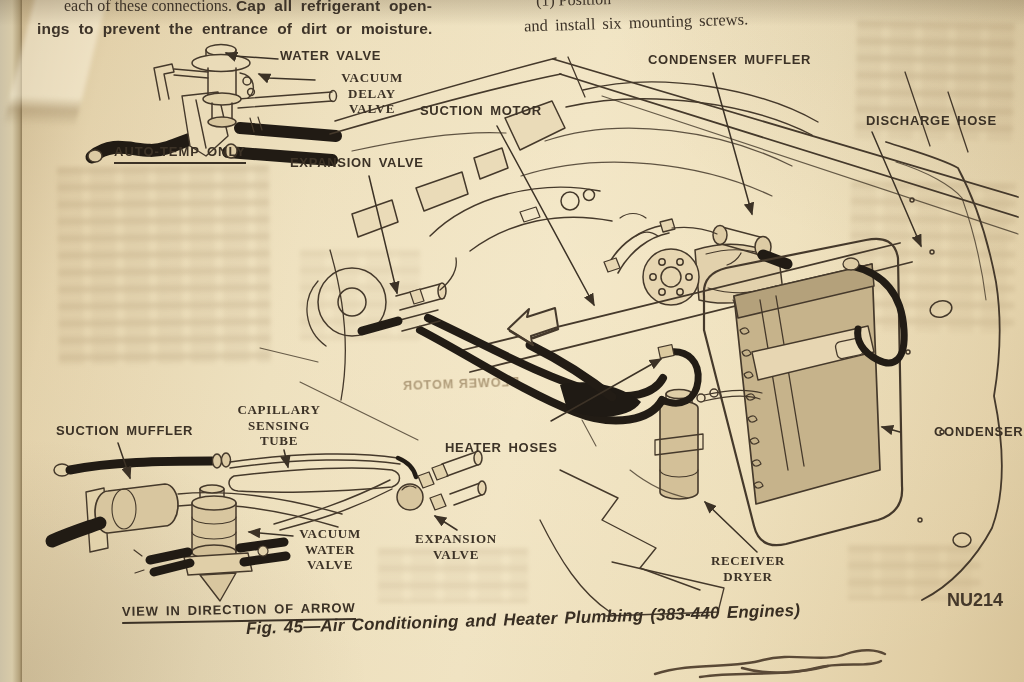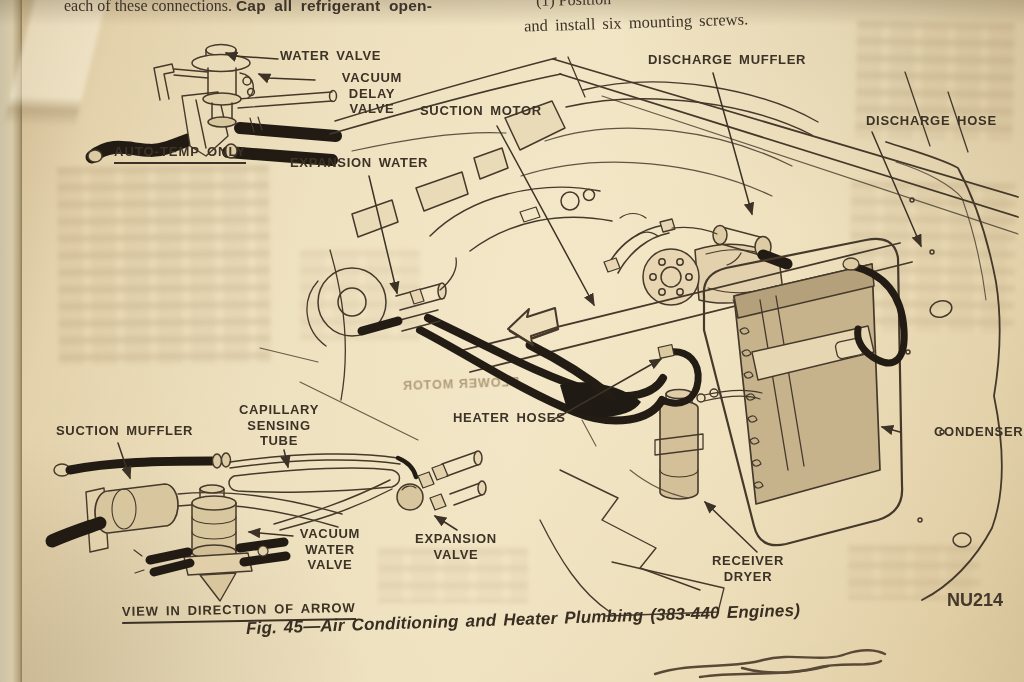--- a/index.html
+++ b/index.html
@@ -26,21 +26,21 @@
   .serif{font-family:"Liberation Serif",serif;}
   .p-line{position:absolute;white-space:nowrap;}
   .tl1{left:64px;top:-3px;font-size:16px;}
   .tl1 .b{font-family:"Liberation Sans",sans-serif;font-weight:700;font-size:15.5px;word-spacing:4px;letter-spacing:.2px;}
   .tl2{left:37px;top:20px;font-weight:700;font-size:15.5px;word-spacing:4.5px;letter-spacing:.2px;}
   .tr1{left:536px;top:-9px;font-size:16px;transform:rotate(-1.5deg);}
   .tr2{left:524px;top:13px;font-size:16.5px;word-spacing:3px;transform:rotate(-1.8deg);}
 
   .lbl{position:absolute;font-weight:700;font-size:13px;line-height:15.5px;
        letter-spacing:.7px;word-spacing:2.5px;color:#3c3226;white-space:nowrap;}
-  .ctr{text-align:center;white-space:normal;}
+  .ctr{text-align:center;white-space:normal;font-family:Liberation Serif, serif;}
   .underlined{border-bottom:2.2px solid #3c3226;padding-bottom:2px;}
 
   .caption{position:absolute;left:246px;top:619px;font-weight:700;font-style:italic;
        font-size:17px;letter-spacing:.2px;word-spacing:2px;color:#382e22;
        transform:rotate(-1.9deg);transform-origin:left center;white-space:nowrap;}
   .figcode{position:absolute;left:947px;top:590px;font-weight:700;font-size:18px;color:#44382a;}
 
   
   .bleed{position:absolute;filter:blur(2px);opacity:.26;pointer-events:none;
     background:
@@ -259,40 +259,41 @@
     <g stroke="#5a4936" stroke-width="2.4">
       <path d="M655,674 C692,662 732,669 763,660 C792,652 822,663 846,654 C863,648 877,650 885,654"></path>
       <path d="M700,677 C740,671 781,677 816,668 C841,661 869,668 881,661"></path>
       <path d="M742,668 C770,676 804,672 828,666"></path>
     </g>
   </svg>
 
   <div class="p-line tl1">
     <span class="serif">each of these connections. </span><span class="b">Cap all refrigerant open-</span>
   </div>
+  <div class="p-line tl2">ings to prevent the entrance of dirt or moisture.</div>
   <div class="p-line serif tr1">(1) Position</div>
   <div class="p-line serif tr2">and install six mounting screws.</div>
 
   <div class="lbl" style="left:280px;top:48px;">WATER VALVE</div>
   <div class="lbl ctr" style="left:316px;top:70px;width:112px;">
     <div>VACUUM DELAY</div>
     <div>VALVE</div>
   </div>
   <div class="lbl underlined" style="left:114px;top:144px;letter-spacing:1px;">AUTO-TEMP ONLY</div>
-  <div class="lbl" style="left:290px;top:155px;">EXPANSION WATER</div>
+  <div class="lbl" style="left:290px;top:155px;">EXPANSION VALVE</div>
   <div class="lbl" style="left:420px;top:103px;">SUCTION MOTOR</div>
-  <div class="lbl" style="left:648px;top:52px;">DISCHARGE MUFFLER</div>
+  <div class="lbl" style="left:648px;top:52px;">CONDENSER MUFFLER</div>
   <div class="lbl" style="left:824px;top:113px;padding-left:42px;">DISCHARGE HOSE</div>
   <div class="lbl" style="left:56px;top:423px;">SUCTION MUFFLER</div>
   <div class="lbl ctr" style="left:234px;top:402px;width:90px;text-align:center;">
     <div>CAPILLARY</div>
     <div>SENSING</div>
     <div>TUBE</div>
   </div>
-  <div class="lbl" style="left:445px;top:410px;margin-left:8px;">HEATER HOSES</div>
+  <div class="lbl" style="left:445px;top:440px;">HEATER HOSES</div>
   <div class="lbl ctr" style="left:294px;top:526px;width:72px;">
     <div>VACUUM</div>
     <div>WATER</div>
     <div>VALVE</div>
   </div>
   <div class="lbl ctr" style="left:408px;top:531px;width:96px;">
     <div>EXPANSION</div>
     <div>VALVE</div>
   </div>
   <div class="lbl" style="left:904px;top:424px;margin-left:30px;">CONDENSER</div>

